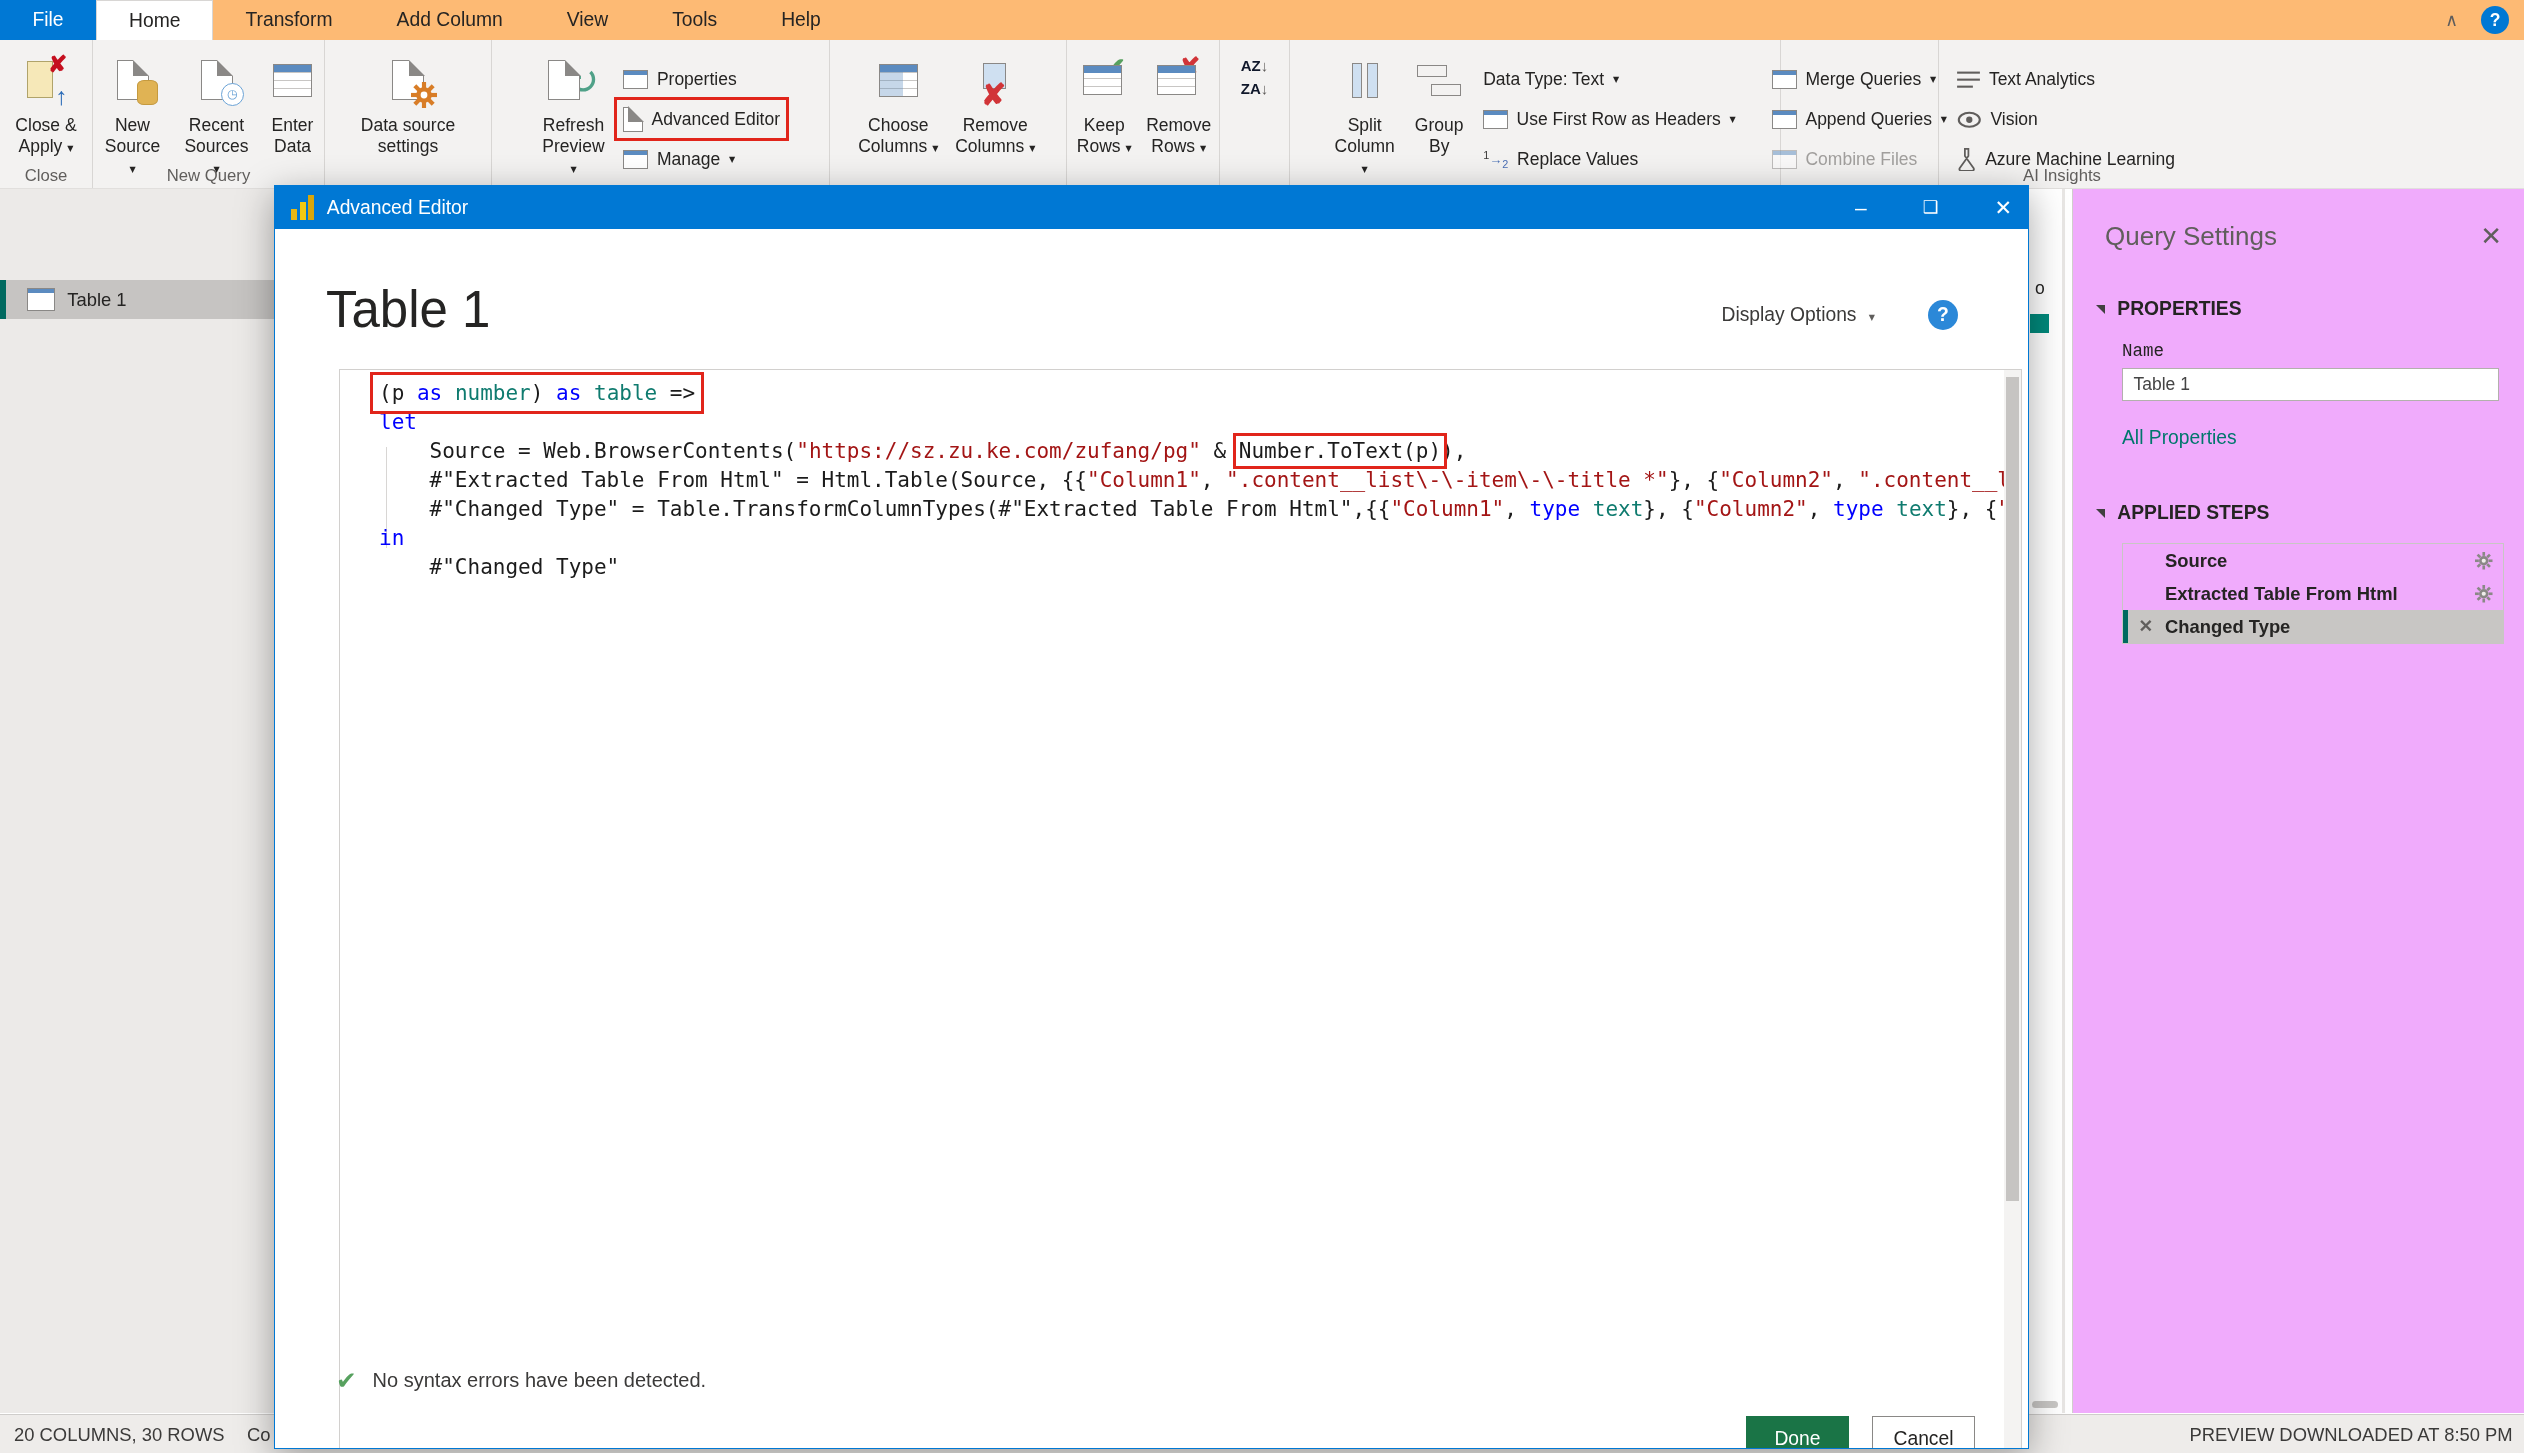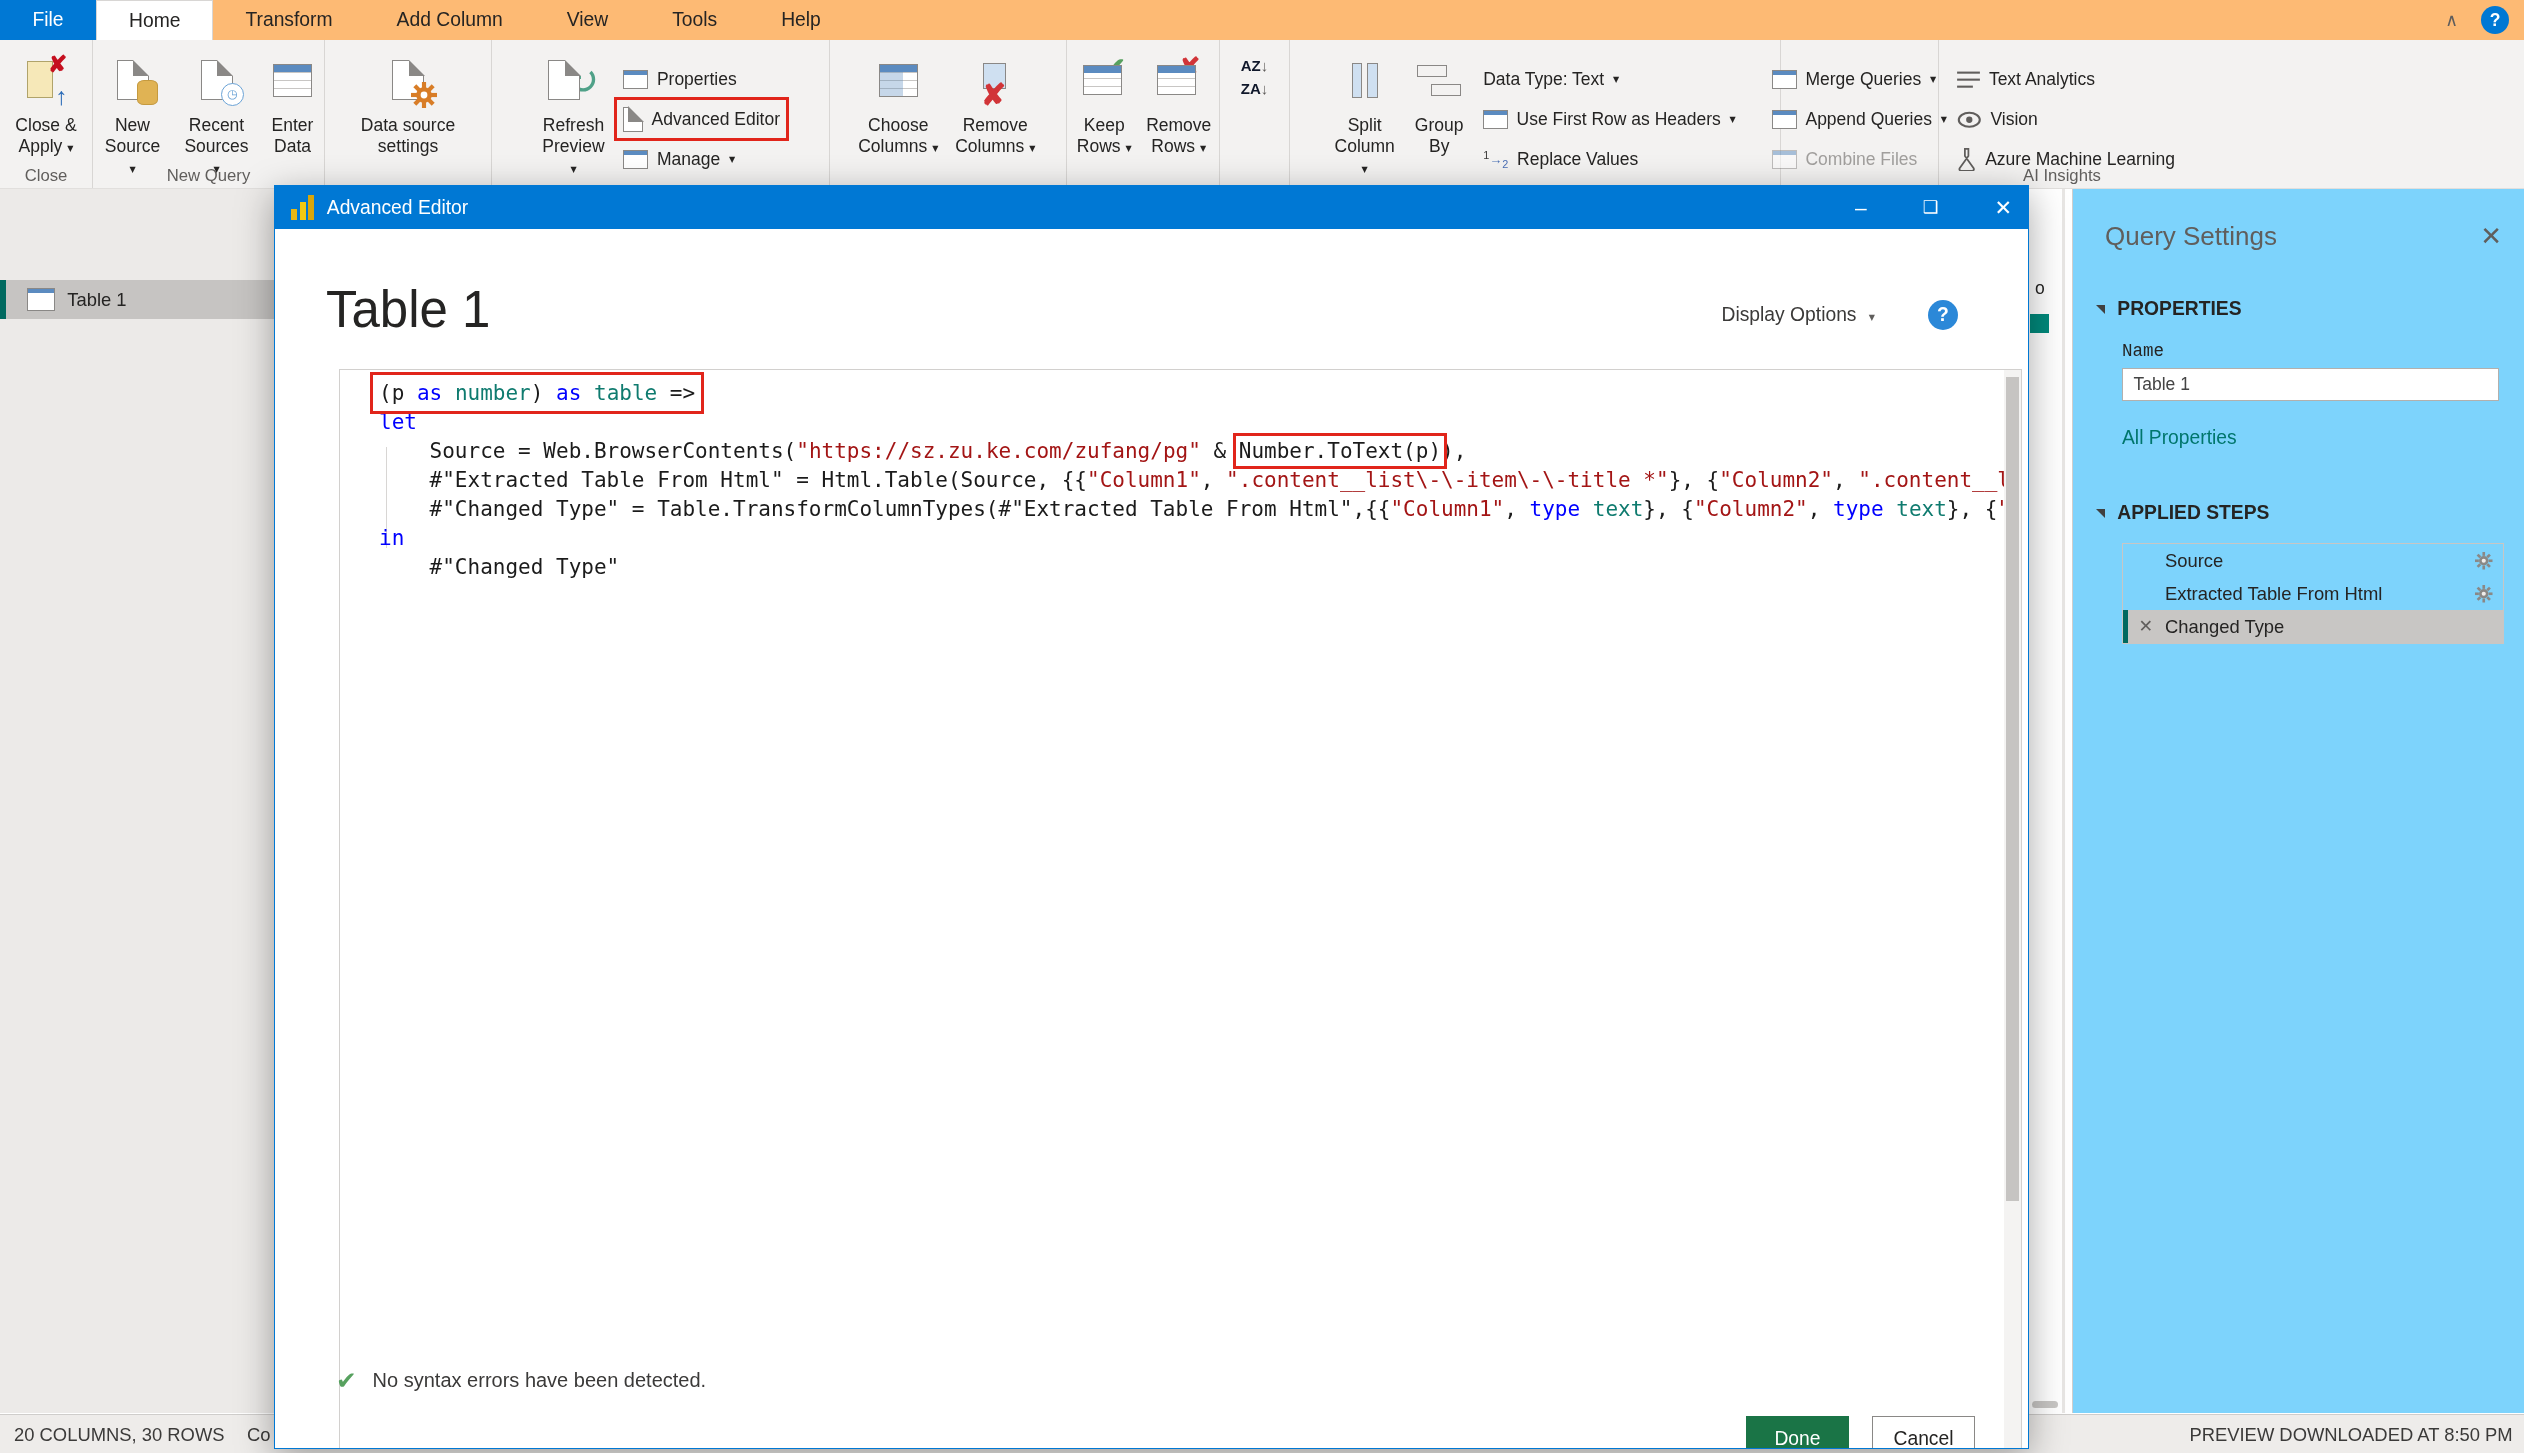--- a/index.html
+++ b/index.html
@@ -51,30 +51,30 @@
   .mini-tbl { position:relative; width:24.6px; height:19.3px; border:0.9px solid #8a8886; background:#fff; flex:none; }
   .mini-tbl::before { content:""; position:absolute; left:0; top:0; right:0; height:4.4px; background:#5b8bc0; }
   .flask, .eye, .lines3 { flex:none; }
 
   
   .queries { position:absolute; left:0; top:189px; width:279px; height:1224px; background:#eceae8; border-right:0.9px solid #d0cecc; }
   .queries h3 { font-size:20px; font-weight:normal; color:#252423; padding:44px 0 0 32px; }
   .qrow { position:absolute; left:0; top:91px; width:100%; height:39px; background:#c6c4c2; border-left:6.1px solid #00695f; display:flex; align-items:center; gap:12.3px; padding-left:21px; font-size:18.4px; }
 
   
-  .qset { position:absolute; left:2072px; top:189px; width:453px; height:1224px; background:#7dd3fc; border-left:0.9px solid #d0cecc; }
+  .qset { position:absolute; left:2072px; top:189px; width:453px; height:1224px; background:#f0abfc; border-left:0.9px solid #d0cecc; }
   .qset-head { display:flex; justify-content:space-between; align-items:center; padding:32px 23px 0 32px; }
   .qset-title { font-size:26px; font-weight:300; color:#605e5c; }
   .qset-x { font-size:26px; color:#605e5c; }
   .sect { display:flex; align-items:center; gap:12.3px; padding:0 0 0 23px; font-size:19.3px; font-weight:bold; color:#252423; }
   .tri { width:0; height:0; border-left:9.6px solid transparent; border-top:9.6px solid #404040; }
   .fldlbl { font-size:17.5px; color:#252423; padding:21px 0 7px 49px;font-family:Liberation Mono, monospace; }
   .nameinput { margin-left:49px; width:377px; height:33px; background:#fff; border:0.9px solid #b3b0ad; font-size:17.5px; color:#444; display:flex; align-items:center; padding-left:10.5px; }
   .allprops { font-size:19.3px; color:#00766c; padding:26px 0 0 49px; }
-  .steps-box { margin:19.3px 0 0 49px; width:382px; border:0.9px solid #c8c6c4; }
+  .steps-box { margin:19.3px 0 0 49px; width:382px; border:0.9px solid #c8c6c4;font-weight:bold; }
   .step { position:relative; height:33px; display:flex; align-items:center; font-size:18.4px; color:#252423; padding-left:42px; }
   .step .gear-r { position:absolute; right:10.5px; top:8px; }
   .step.selected { background:#c8c6c4; border-left:5.3px solid #00695f; padding-left:37px; }
   .step .delx { position:absolute; left:10.5px; color:#605e5c; font-size:17.5px; }
 
   
   .strip { position:absolute; left:2028px; top:189px; width:44px; height:1224px; background:#fff; }
   .strip .partial-o { position:absolute; left:7px; top:89px; font-size:17.5px; color:#252423; }
   .strip .teal-sq { position:absolute; left:1.8px; top:125px; width:19.3px; height:19.3px; background:#00897b; }
   .strip .vsb { position:absolute; right:7px; top:0; width:3.5px; height:100%; background:#e8e6e4; }

